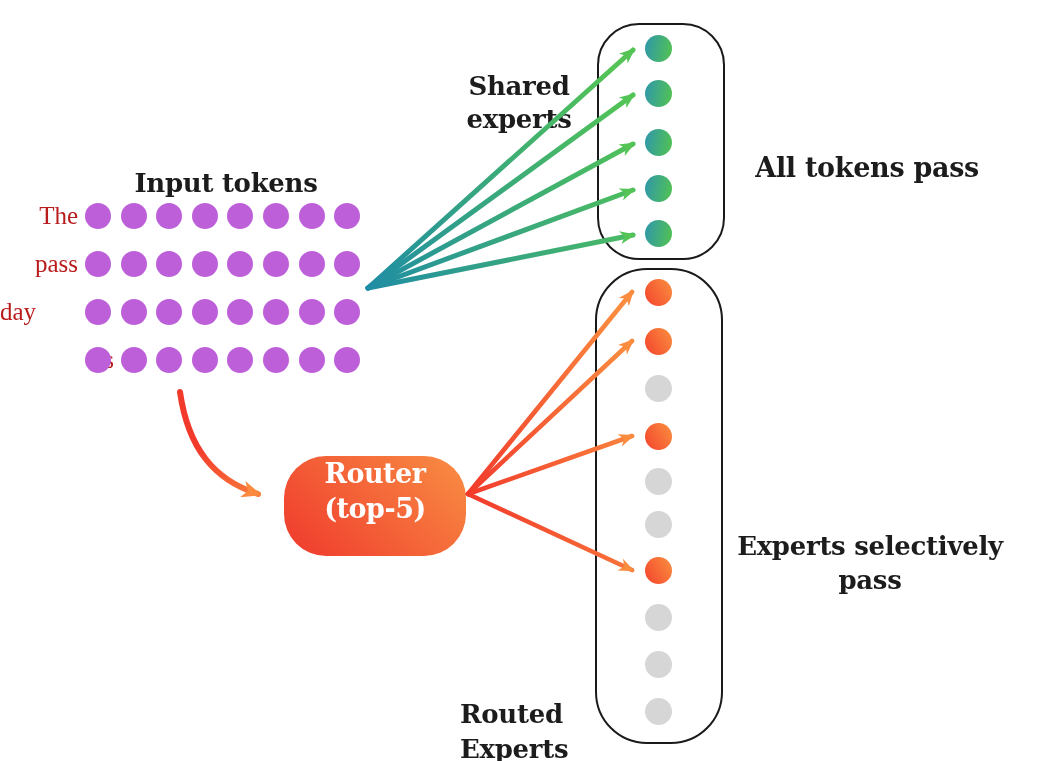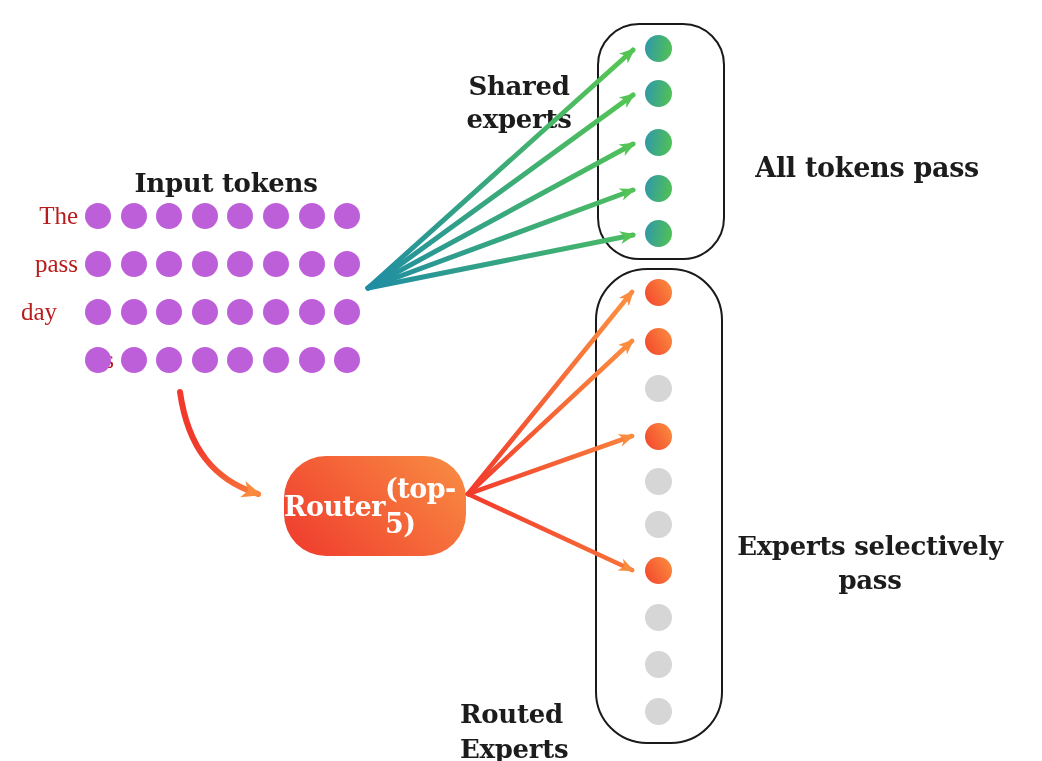--- a/index.html
+++ b/index.html
@@ -23,21 +23,21 @@
   .routed-node-active{background:linear-gradient(60deg,#f3432c,#fb9040);}
   .routed-node-gray{background:#d6d6d6;}
   .expert-box{
     position:absolute;border:2.5px solid #1a1a1a;background:transparent;
   }
   #shared-box{left:597px;top:23px;width:124px;height:233px;border-radius:42px;}
   #routed-box{left:595px;top:268px;width:124px;height:472px;border-radius:52px;}
   #router-box{
     position:absolute;left:284px;top:456px;width:182px;height:100px;
     border-radius:42px;background:linear-gradient(45deg,#ef392d,#f98e43);
-    display:flex;align-items:center;
+    display:flex;flex-direction:column;align-items:center;
   }
   #router-box .router-line{
     font-family:"DejaVu Serif",serif;font-weight:700;font-size:27px;
     line-height:35px;color:#ffffff;letter-spacing:-0.5px;
   }
   #arrows-layer{position:absolute;left:0;top:0;pointer-events:none;}
 </style>
 </head>
 <body>
 
@@ -63,21 +63,21 @@
       <div class="token-row" style="left: 85px; top: 251px;">
         <div class="token-dot"></div>
         <div class="token-dot"></div>
         <div class="token-dot"></div>
         <div class="token-dot"></div>
         <div class="token-dot"></div>
         <div class="token-dot"></div>
         <div class="token-dot"></div>
         <div class="token-dot"></div>
       </div>
-      <div class="mono-label" style="left: 0px; top: 297px; width: 78px; text-align: center;">day</div>
+      <div class="mono-label" style="left: 0px; top: 297px; width: 78px; text-align: left;">day</div>
       <div class="token-row" style="left: 85px; top: 299px;">
         <div class="token-dot"></div>
         <div class="token-dot"></div>
         <div class="token-dot"></div>
         <div class="token-dot"></div>
         <div class="token-dot"></div>
         <div class="token-dot"></div>
         <div class="token-dot"></div>
         <div class="token-dot"></div>
       </div>

